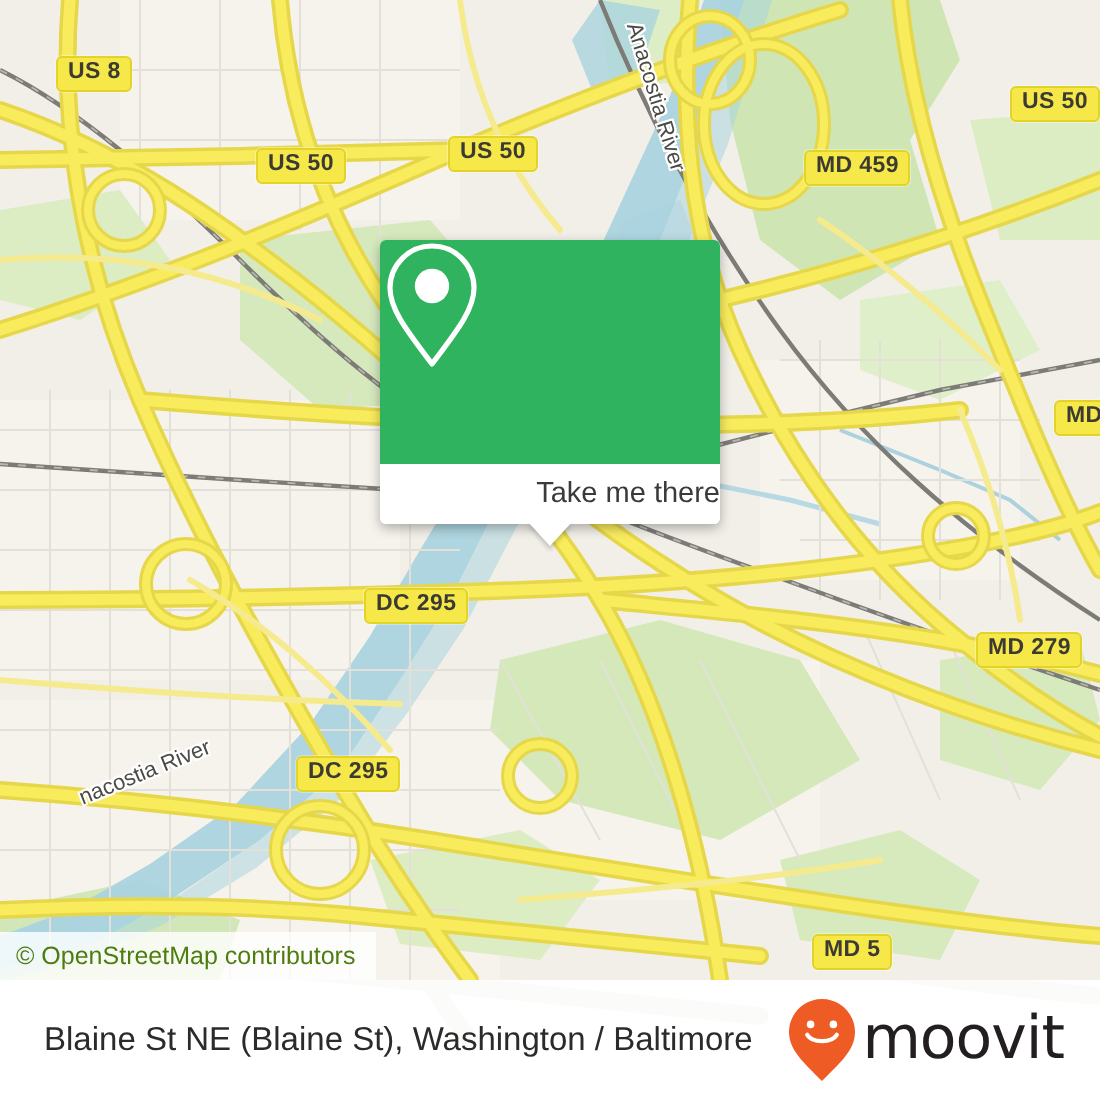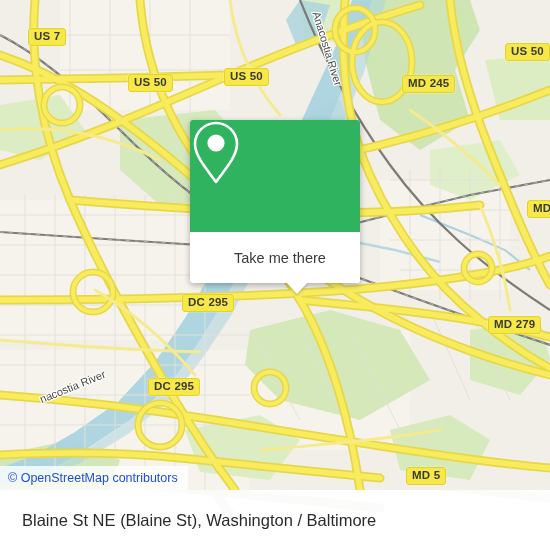--- a/index.html
+++ b/index.html
@@ -55,26 +55,25 @@
     z-index:40;
   }
   .popup-top{
     height:112px;
     background:#2fb35e;
     border-radius:3px 3px 0 0;
     display:flex;align-items:center;justify-content:center;
   }
   .popup-top svg{display:block;}
   .popup-bottom{
-    height:51px;
+    height:30px;
     background:#fff;
     border-radius:0 0 3px 3px;
-    display:flex;align-items:center;justify-content:flex-start;
+    display:flex;align-items:center;justify-content:flex-end;
     position:relative;
-    margin-left:44px;
   }
   .popup-label{
     font-size:14.5px;
     color:#3a3a3a;
     font-family:"Liberation Sans", sans-serif;
   }
   .popup-tail{
     position:absolute;
     left:50%;bottom:-11px;margin-left:-11px;
     width:0;height:0;
@@ -85,21 +84,21 @@
   }
 
   
   .attribution{
     position:absolute;left:0;top:466px;
     height:24px;
     padding:0 10px 0 8px;
     display:flex;align-items:center;
     background:rgba(255,255,255,.80);
     font-size:12.5px;
-    color:#1d4ed8;
+    color:#4d7c0f;
     z-index:50;
     font-family:"Liberation Sans", sans-serif;
   }
 
   
   .footer{
     position:absolute;left:0;top:490px;
     width:550px;height:60px;
     background:#fff;
     display:flex;align-items:center;
@@ -255,25 +254,25 @@
         <path d="M0 130 C60 125 110 135 160 160"></path>
         <path d="M230 0 C235 40 250 80 280 115"></path>
         <path d="M410 110 C440 130 470 155 500 185"></path>
         <path d="M0 340 C60 345 130 350 200 352"></path>
         <path d="M260 450 C320 445 380 440 440 430"></path>
         <path d="M480 205 C495 240 505 275 510 310"></path>
         <path d="M95 290 C130 310 165 340 195 375"></path>
       </g>
     </svg>
 
-    <div class="shield" style="left:28px;top:28px">US 7</div>
+    <div class="shield" style="left:28px;top:28px">US 8</div>
     <div class="shield" style="left:128px;top:74px">US 50</div>
     <div class="shield" style="left:224px;top:68px">US 50</div>
     <div class="shield" style="left:505px;top:43px">US 50</div>
-    <div class="shield" style="left:402px;top:75px">MD 245</div>
+    <div class="shield" style="left:402px;top:75px">MD 459</div>
     <div class="shield" style="left:527px;top:200px">MD</div>
     <div class="shield" style="left:488px;top:316px">MD 279</div>
     <div class="shield" style="left:182px;top:294px">DC 295</div>
     <div class="shield" style="left:148px;top:378px">DC 295</div>
     <div class="shield" style="left:406px;top:467px">MD 5</div>
 
     <div class="river-label" style="left:322px;top:10px;transform:rotate(73deg);transform-origin:left top;">Anacostia River</div>
     <div class="river-label" style="left:38px;top:394px;transform:rotate(-22deg);transform-origin:left top;">nacostia River</div>
 
     <div class="popup">
@@ -300,15 +299,24 @@
       <g fill="none" stroke="#b9b7b2" stroke-width="9" stroke-linecap="round">
         <path d="M0 455 C60 452 120 452 180 458 C250 465 320 472 380 478"></path>
         <path d="M35 0 C30 60 40 130 70 200 C100 270 140 340 175 400 C200 442 220 470 235 490"></path>
         <path d="M140 0 C145 60 165 120 210 175 C250 225 300 265 360 300 C420 335 490 360 550 375"></path>
         <path d="M0 395 C70 400 140 408 215 420 C290 432 370 445 440 455 C490 462 525 466 550 468"></path>
       </g>
     </svg>
 
     <span class="footer-title">Blaine St NE (Blaine St), Washington / Baltimore</span>
 
+    <div class="brand">
+      <svg width="36" height="44" viewBox="0 0 36 44">
+        <path d="M18 1.5 C8.9 1.5 1.5 8.9 1.5 18 C1.5 27 9 33.5 18 42.5 C27 33.5 34.5 27 34.5 18 C34.5 8.9 27.1 1.5 18 1.5 Z" fill="#ef5b25"></path>
+        <circle cx="12.3" cy="14.2" r="1.9" fill="#ffffff"></circle>
+        <circle cx="23.7" cy="14.2" r="1.9" fill="#ffffff"></circle>
+        <path d="M10.6 19.4 C13.2 23.6 22.8 23.6 25.4 19.4" fill="none" stroke="#ffffff" stroke-width="2.1" stroke-linecap="round"></path>
+      </svg>
+      <span class="brand-text">moovit</span>
+    </div>
   </div>
 
 </div>
 
 </body></html>

